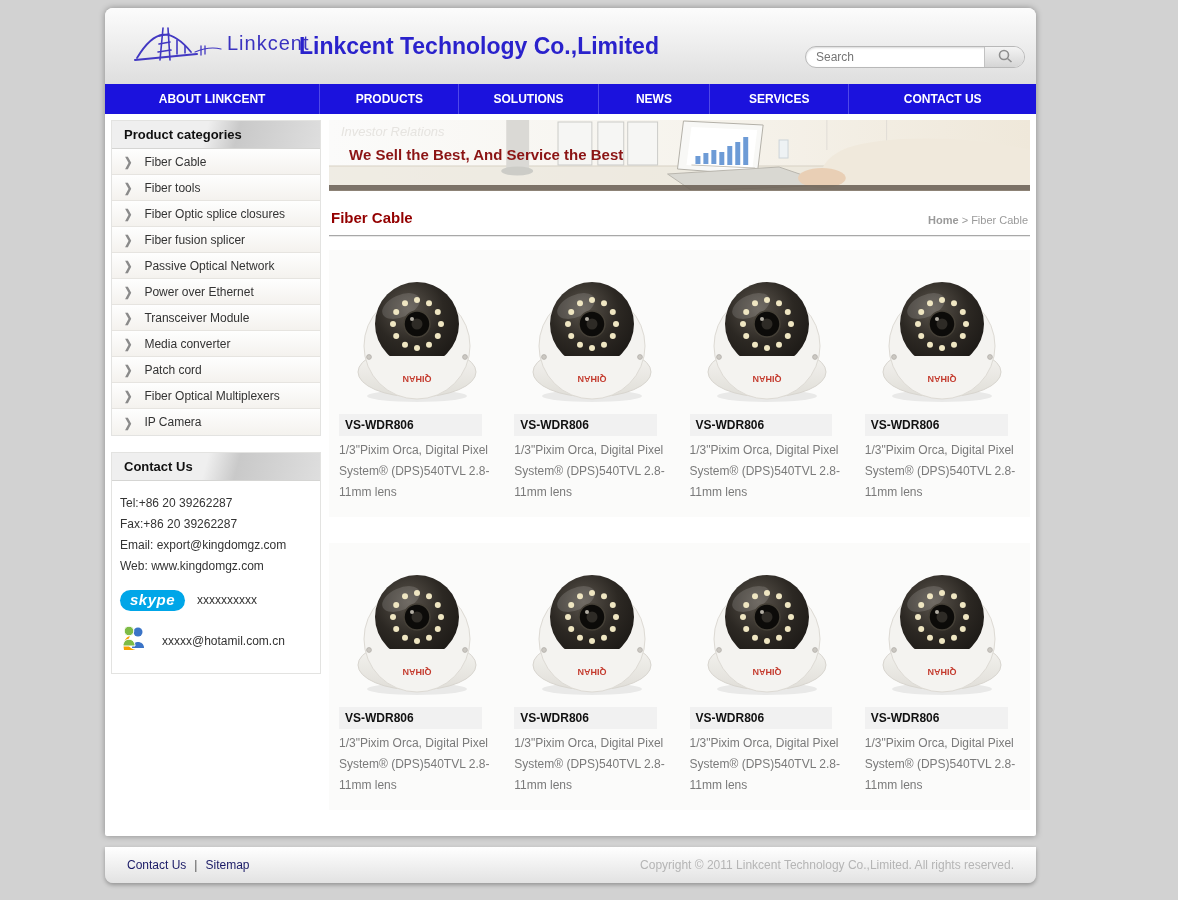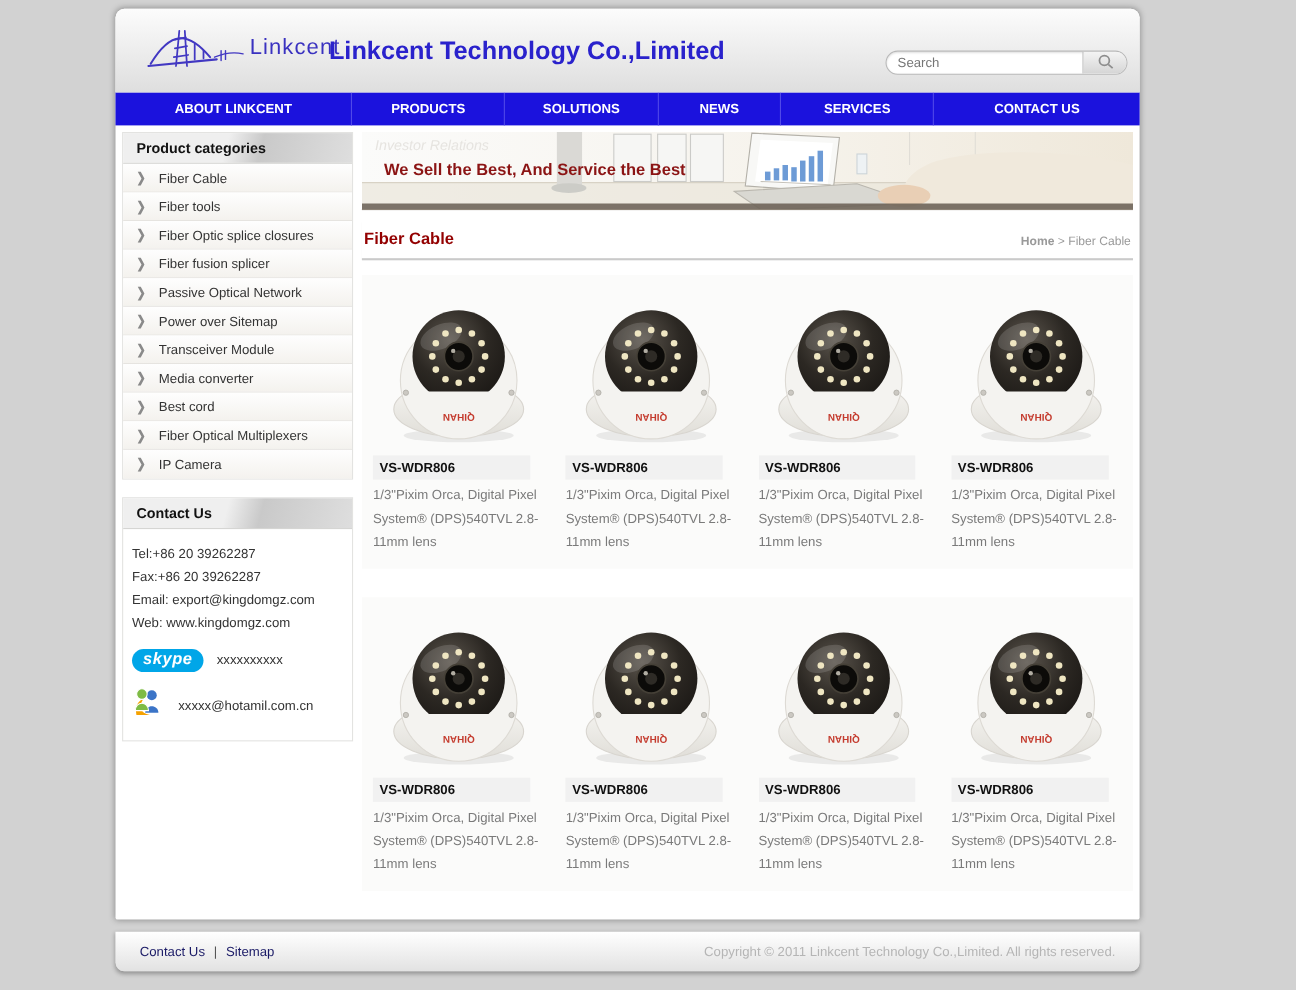--- a/index.html
+++ b/index.html
@@ -173,33 +173,33 @@
             <div class="cat-item">
             <span class="chev">❯</span>
             <span>Fiber fusion splicer</span>
           </div>
             <div class="cat-item">
             <span class="chev">❯</span>
             <span>Passive Optical Network</span>
           </div>
             <div class="cat-item">
             <span class="chev">❯</span>
-            <span>Power over Sitemap</span>
+            <span>Power over Ethernet</span>
           </div>
             <div class="cat-item">
             <span class="chev">❯</span>
             <span>Transceiver Module</span>
           </div>
             <div class="cat-item">
             <span class="chev">❯</span>
             <span>Media converter</span>
           </div>
             <div class="cat-item">
             <span class="chev">❯</span>
-            <span>Best cord</span>
+            <span>Patch cord</span>
           </div>
             <div class="cat-item">
             <span class="chev">❯</span>
             <span>Fiber Optical Multiplexers</span>
           </div>
             <div class="cat-item">
             <span class="chev">❯</span>
             <span>IP Camera</span>
           </div>
           </div>

